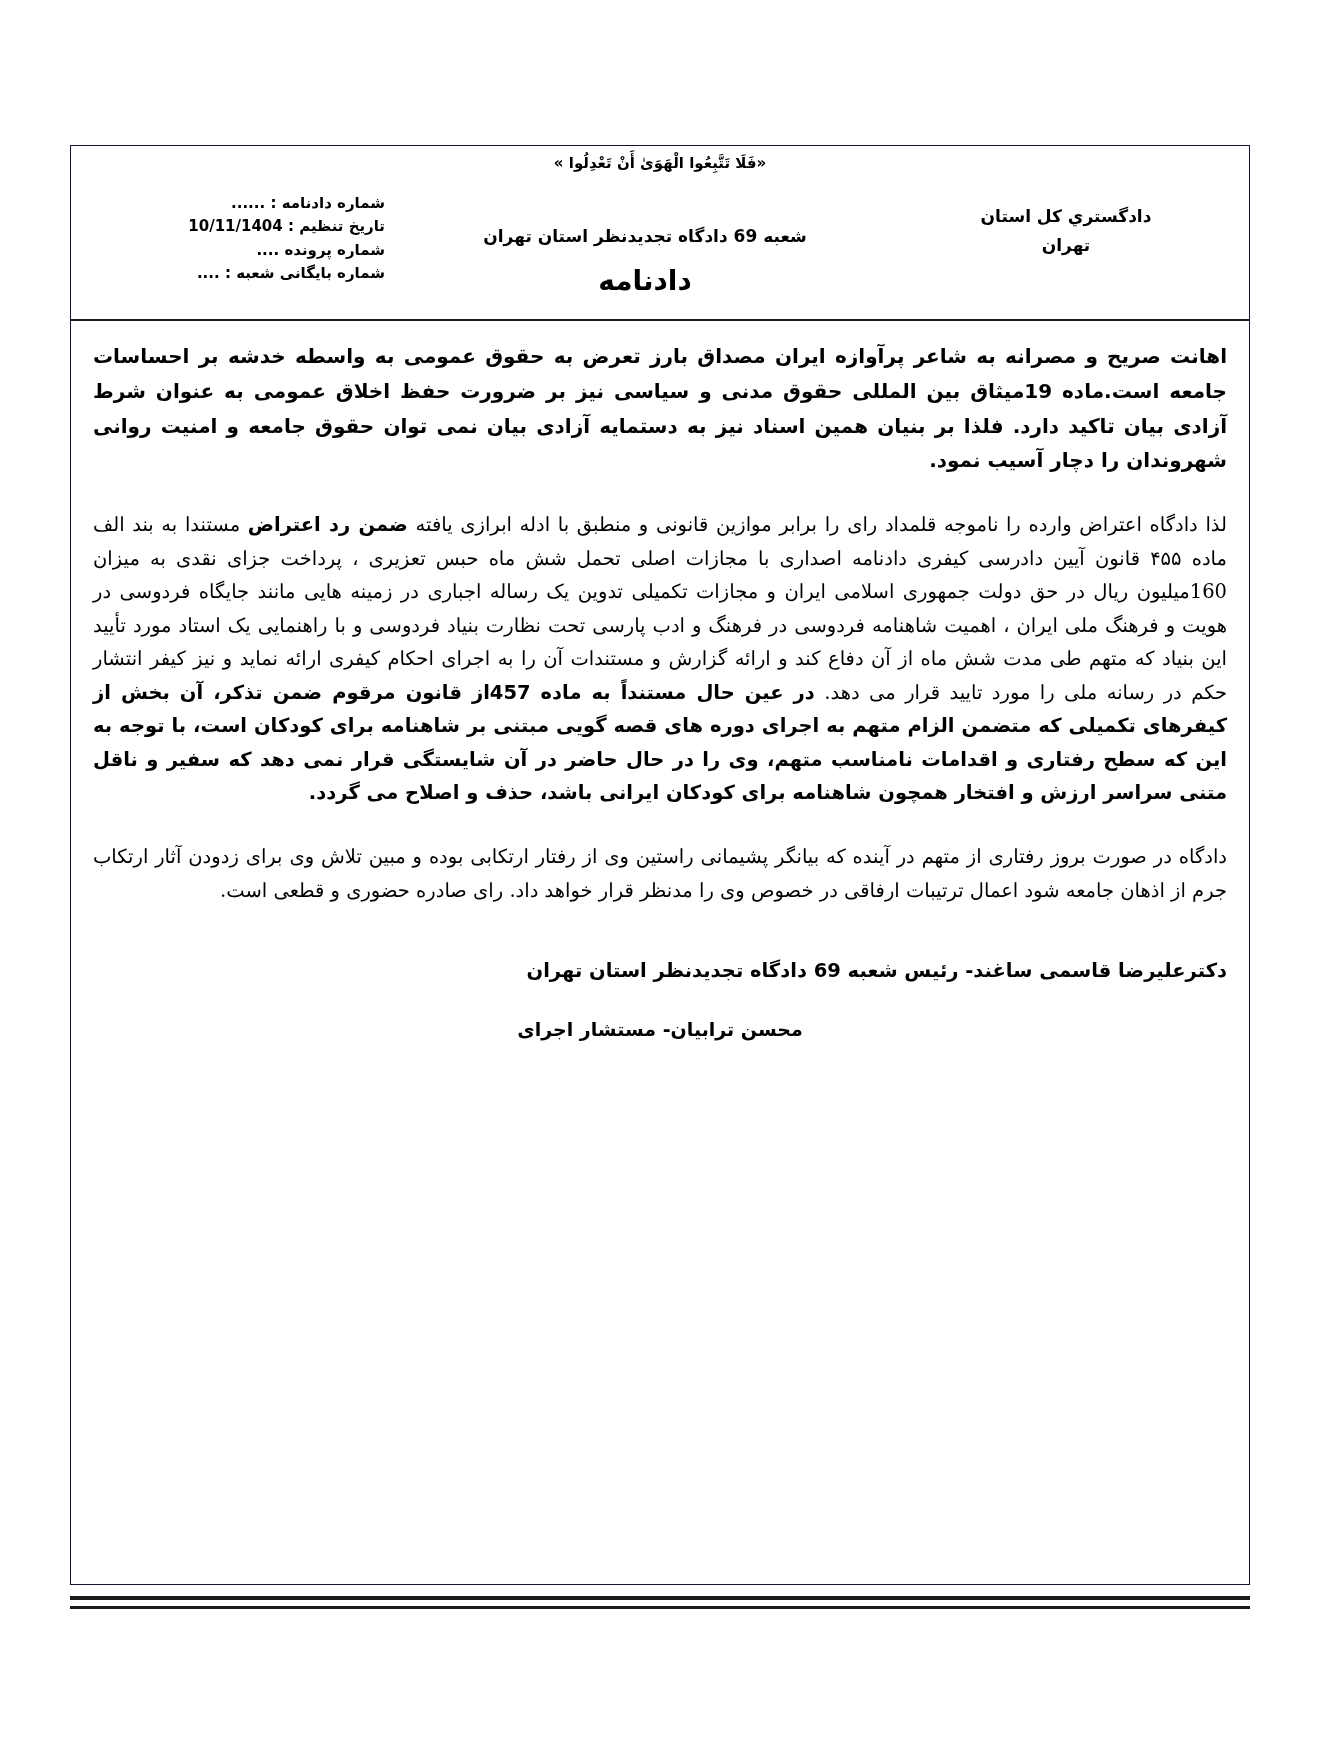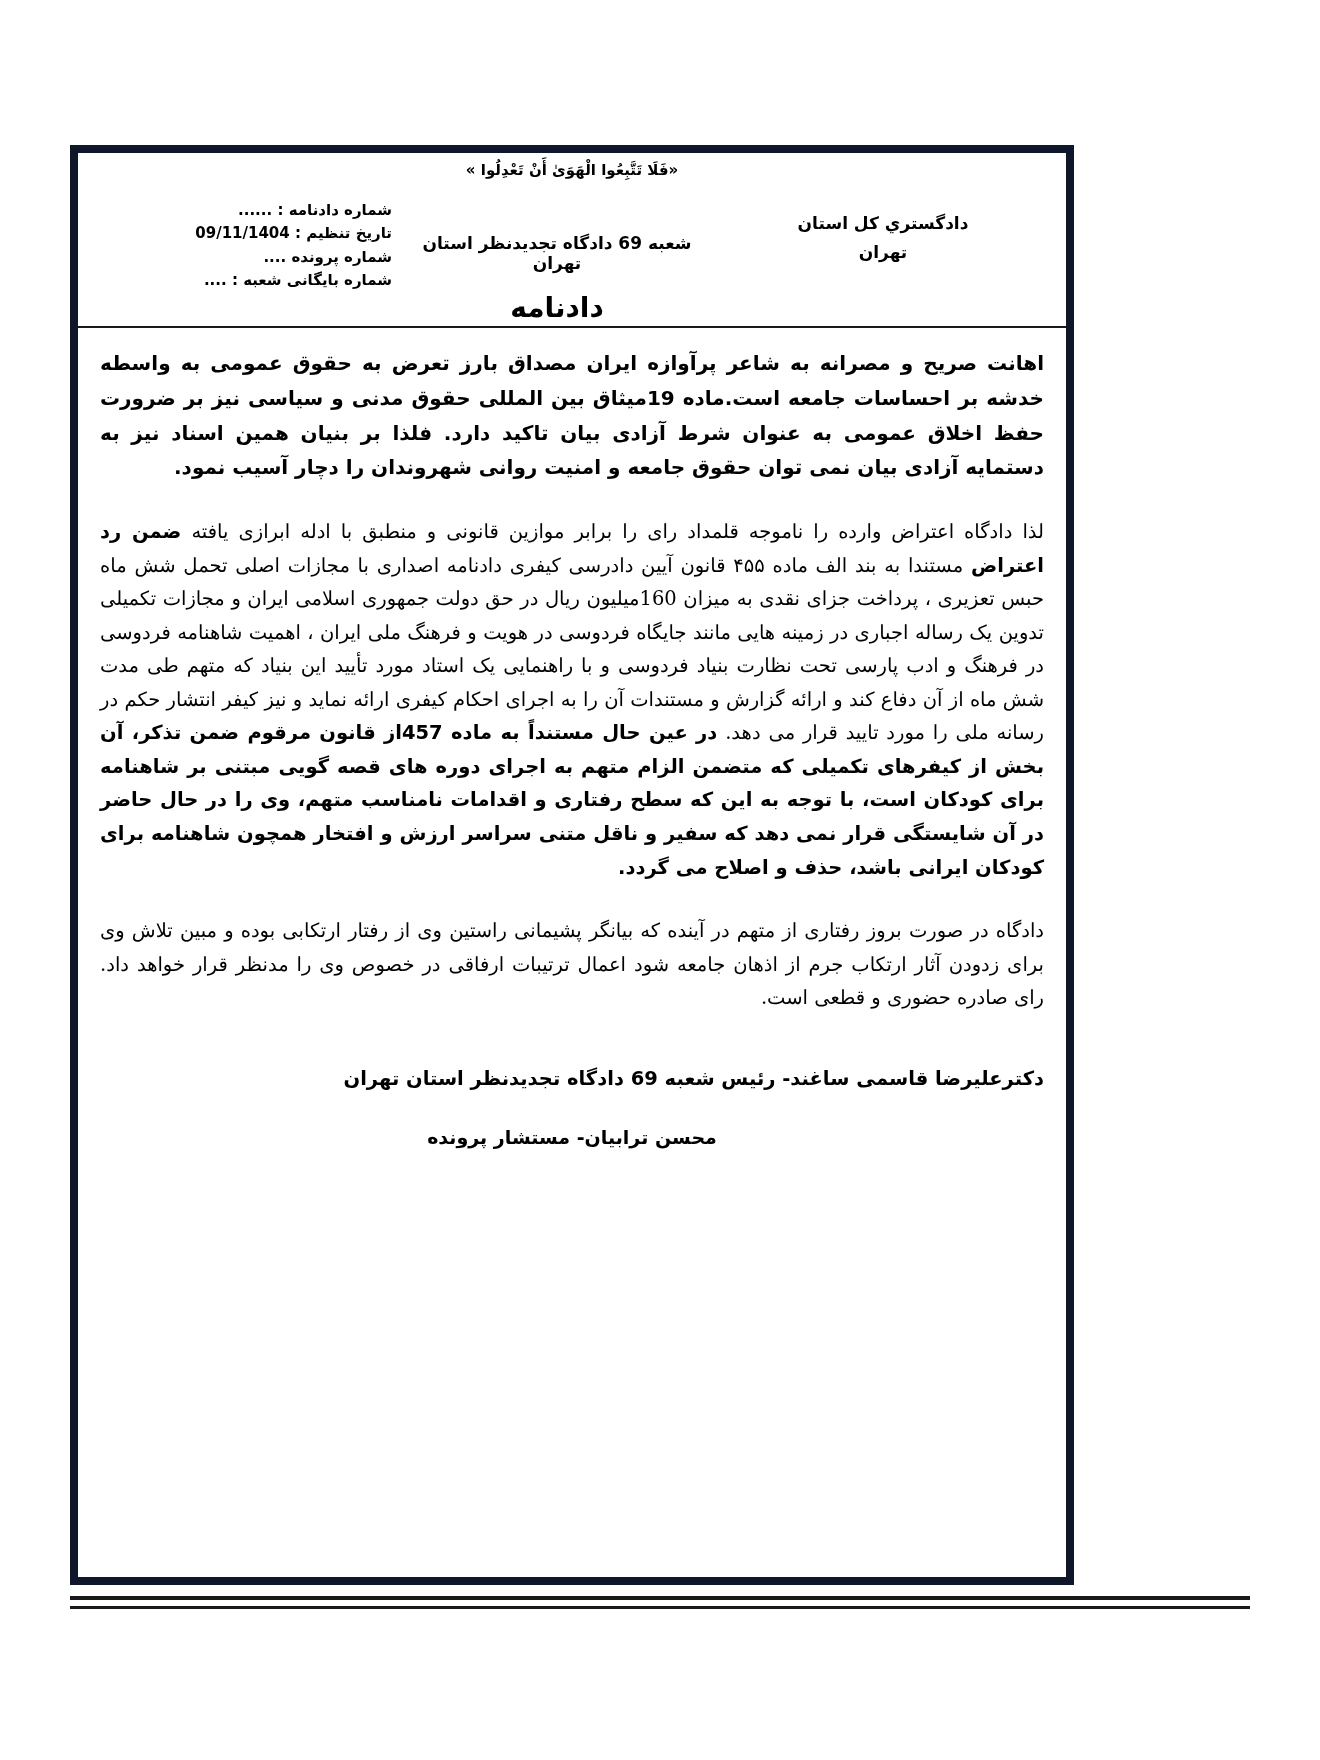--- a/index.html
+++ b/index.html
@@ -14,23 +14,23 @@
     font-family: "DejaVu Sans", "Liberation Sans", sans-serif;
     color: #000000;
     overflow: hidden;
   }
 
   
   .sheet {
     position: absolute;
     left: 70px;
     top: 145px;
-    width: 1004px;
+    width: 1180px;
     height: 1440px;
-    border: 8px solid #0f172a;
+    border: 1px solid #0f172a;
     box-sizing: border-box;
     background: #ffffff;
   }
 
   
   .header {
     position: relative;
     height: 175px;
     border-bottom: 2px solid #1a1a1a;
     box-sizing: border-box;
@@ -164,21 +164,21 @@
       <div>تهران</div>
     </div>
 
     <div class="hdr-center">
       <div class="branch">شعبه 69 دادگاه تجدیدنظر استان تهران</div>
       <div class="doc-title">دادنامه</div>
     </div>
 
     <div class="hdr-left">
       <div class="row">شماره دادنامه : ......</div>
-      <div class="row">تاریخ تنظیم : 09/11/1404</div>
+      <div class="row">تاریخ تنظیم : 10/11/1404</div>
       <div class="row">شماره پرونده ....</div>
       <div class="row">شماره بایگانی شعبه : ....</div>
     </div>
   </div>
 
   <div class="body">
 
     <p class="para bold">اهانت صریح و مصرانه به شاعر پرآوازه ایران مصداق بارز تعرض به حقوق عمومی به واسطه خدشه بر احساسات جامعه است.ماده 19میثاق بین المللی حقوق مدنی و سیاسی نیز بر ضرورت حفظ اخلاق عمومی به عنوان شرط آزادی بیان تاکید دارد. فلذا بر بنیان همین اسناد نیز به دستمایه آزادی بیان نمی توان حقوق جامعه و امنیت روانی شهروندان را دچار آسیب نمود.</p>
 
     <div class="spacer-sm"></div>
@@ -186,20 +186,20 @@
     <p class="para">
       <span>لذا دادگاه اعتراض وارده را ناموجه قلمداد رای را برابر موازین قانونی و منطبق با ادله ابرازی یافته </span><span class="sans-b">ضمن رد اعتراض</span><span> مستندا به بند الف ماده ۴۵۵ قانون آیین دادرسی کیفری دادنامه اصداری با مجازات اصلی تحمل شش ماه حبس تعزیری ، پرداخت جزای نقدی به میزان 160میلیون ریال در حق دولت جمهوری اسلامی ایران و مجازات تکمیلی تدوین یک رساله اجباری در زمینه هایی مانند جایگاه فردوسی در هویت و فرهنگ ملی ایران ، اهمیت شاهنامه فردوسی در فرهنگ و ادب پارسی تحت نظارت بنیاد فردوسی و با راهنمایی یک استاد مورد تأیید این بنیاد که متهم طی مدت شش ماه از آن دفاع کند و ارائه گزارش و مستندات آن را به اجرای احکام کیفری ارائه نماید و نیز کیفر انتشار حکم در رسانه ملی را مورد تایید قرار می دهد. </span><span class="sans-b">در عین حال مستنداً به ماده 457از قانون مرقوم ضمن تذکر، آن بخش از  کیفرهای تکمیلی که متضمن الزام متهم به اجرای دوره های قصه گویی مبتنی بر شاهنامه برای کودکان است، با توجه به این که سطح رفتاری و اقدامات نامناسب متهم، وی را در حال حاضر در آن شایستگی قرار نمی دهد که سفیر و ناقل متنی سراسر ارزش و افتخار همچون شاهنامه برای کودکان ایرانی باشد،  حذف و اصلاح می گردد.</span>
     </p>
 
     <div class="spacer-sm"></div>
 
     <p class="para">دادگاه در صورت بروز رفتاری از متهم در آینده که بیانگر پشیمانی راستین وی از رفتار ارتکابی بوده و مبین تلاش وی برای زدودن آثار ارتکاب جرم از اذهان جامعه شود اعمال ترتیبات ارفاقی در خصوص وی را مدنظر قرار خواهد داد. رای صادره حضوری و قطعی است.</p>
 
     <div class="sign-block">
       <p class="sign-1">دکترعلیرضا قاسمی ساغند- رئیس شعبه 69 دادگاه تجدیدنظر استان تهران</p>
-      <p class="sign-2">محسن ترابیان- مستشار پرونده</p>
+      <p class="sign-2">محسن ترابیان- مستشار اجرای</p>
     </div>
 
   </div>
 </div>
 
 <div class="bottom-rule-1"></div>
 <div class="bottom-rule-2"></div>
 
 </body></html>

